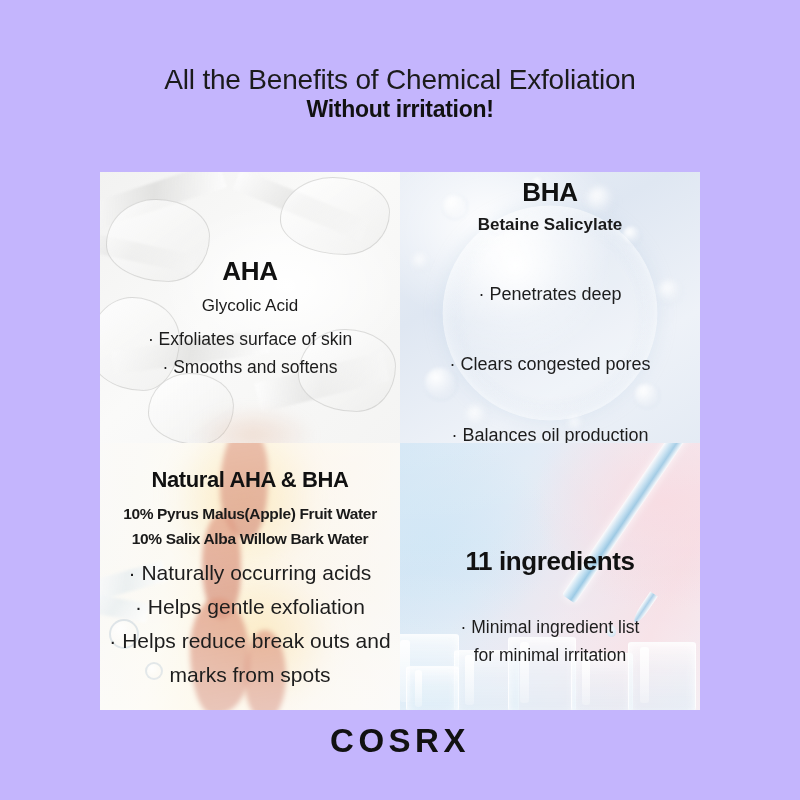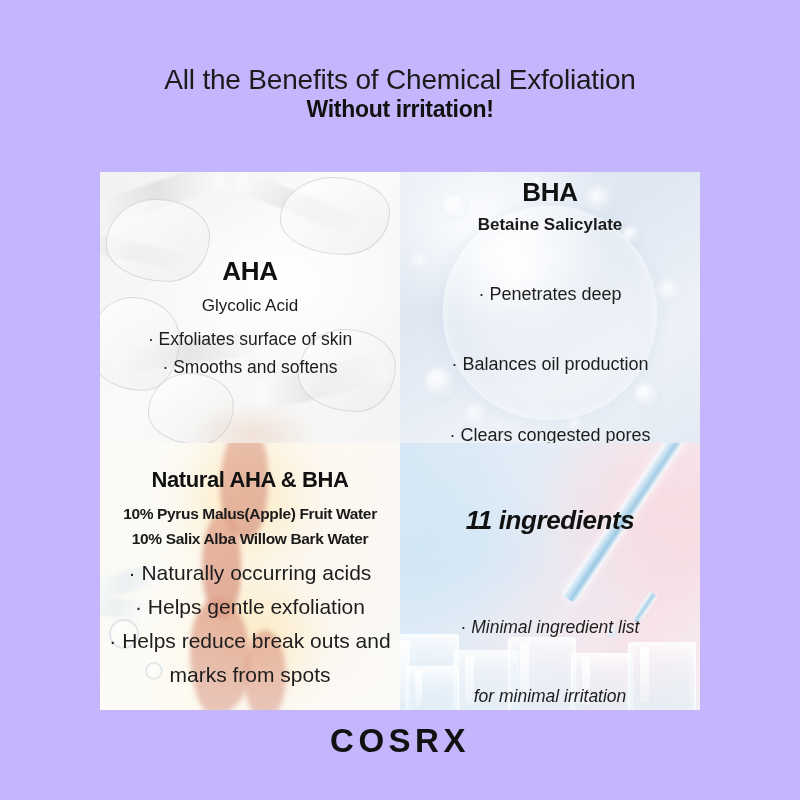--- a/index.html
+++ b/index.html
@@ -267,23 +267,22 @@
     font-size: 15.5px;
     line-height: 1.62;
     font-weight: 700;
     letter-spacing: -0.35px;
     text-align: center;
   }
   .cell-natural .cell-line { font-size: 21px; line-height: 1.62; }
   .cell-natural .spacer { height: 5px; }
 
   .cell-ingredients .cell-content {
-    justify-content: space-between;
+    justify-content: center;
     padding-top: 62px;
-    font-style: italic;
   }
   .cell-ingredients .cell-title { font-size: 26px; margin-bottom: 36px; letter-spacing: -0.4px; }
   .cell-ingredients .cell-line { font-size: 17.5px; line-height: 1.62; }
 
   
   .brand {
     position: absolute;
     left: 0;
     top: 722px;
     width: 800px;
@@ -340,22 +339,22 @@
         <div class="bubble soft" style="left:8%;top:72%;width:34px;height:34px;"></div>
         <div class="bubble softer" style="left:22%;top:86%;width:22px;height:22px;"></div>
         <div class="bubble soft" style="left:78%;top:78%;width:26px;height:26px;"></div>
         <div class="bubble softer" style="left:56%;top:90%;width:16px;height:16px;"></div>
         <div class="bubble soft" style="left:44%;top:2%;width:12px;height:12px;"></div>
       </div>
       <div class="cell-content">
         <div class="cell-title">BHA</div>
         <div class="cell-sub">Betaine Salicylate</div>
         <div class="cell-line">· Penetrates deep</div>
+        <div class="cell-line">· Clears congested pores</div>
         <div class="cell-line">· Balances oil production</div>
-        <div class="cell-line">· Clears congested pores</div>
       </div>
     </div>
 
     <div class="cell cell-natural">
       <div class="cell-bg">
         <div class="apple-glow" style="left:22%;top:-10%;width:52%;height:60%;"></div>
         <div class="apple-glow" style="left:30%;top:46%;width:48%;height:56%;"></div>
         <div class="apple-splash" style="left:40%;top:-6%;width:16%;height:42%;border-radius:50% 50% 42% 58% / 60% 40% 55% 45%;"></div>
         <div class="apple-splash" style="left:34%;top:26%;width:13%;height:40%;border-radius:55% 45% 50% 50% / 50% 50% 45% 55%;"></div>
         <div class="apple-splash" style="left:30%;top:58%;width:20%;height:44%;border-radius:48% 52% 60% 40% / 45% 55% 42% 58%;"></div>

